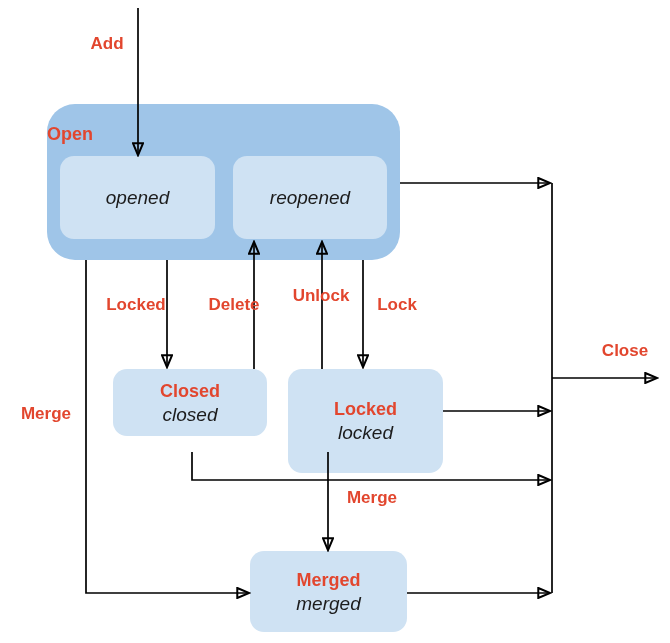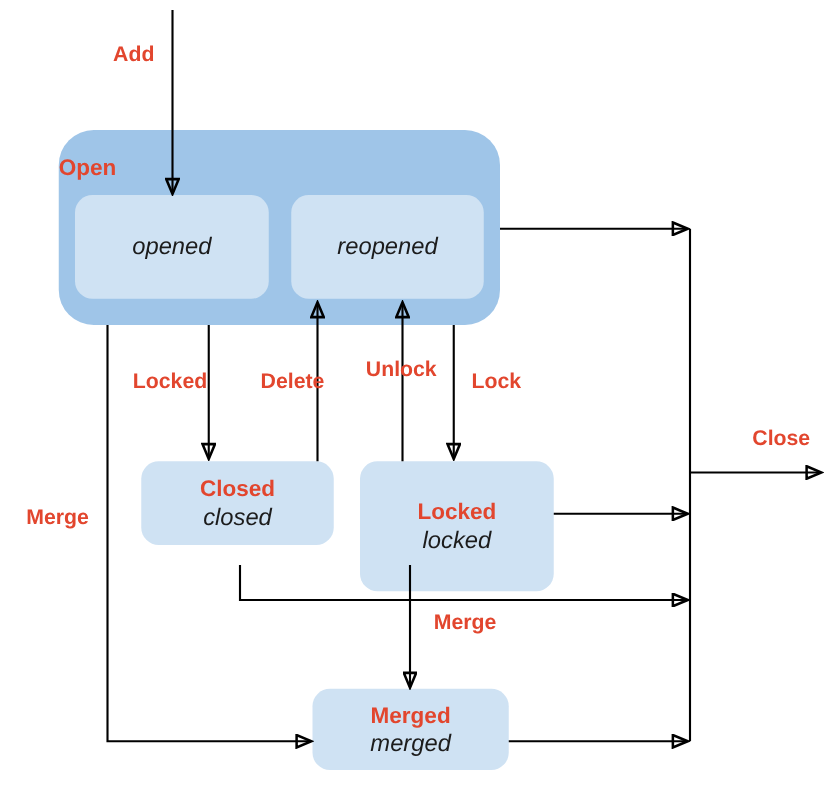--- a/index.html
+++ b/index.html
@@ -31,21 +31,21 @@
     position: absolute; background: var(--state-fill); border-radius: 14px;
     display: flex; flex-direction: column; align-items: center; justify-content: center;
     z-index: 2; text-align: center;
   }
   .state .state-title { font-weight: bold; font-size: 18px; color: var(--accent-red); line-height: 23px; }
   .state .state-name  { font-style: italic; font-size: 19px; color: var(--text); line-height: 23px; }
   .st-opened   { left: 60px;  top: 156px; width: 155px; height: 83px; }
   .st-reopened { left: 233px; top: 156px; width: 154px; height: 83px; }
   .st-closed   { left: 113px; top: 369px; width: 154px; height: 67px; }
   .st-locked   { left: 288px; top: 369px; width: 155px; height: 104px; }
-  .st-merged   { left: 250px; top: 551px; width: 157px; height: 65px; }
+  .st-merged   { left: 250px; top: 551px; width: 157px; height: 81px; }
   .tlabel {
     position: absolute; transform: translate(-50%, -50%);
     font-weight: bold; font-size: 17px; color: var(--accent-red);
     white-space: nowrap; z-index: 4;
   }
   .lb-add    { left: 107px; top: 44px;  }
   .lb-close  { left: 136px; top: 305px; }
   .lb-reopen { left: 234px; top: 305px; }
   .lb-unlock { left: 321px; top: 296px; }
   .lb-lock   { left: 397px; top: 305px; text-align: right; }

